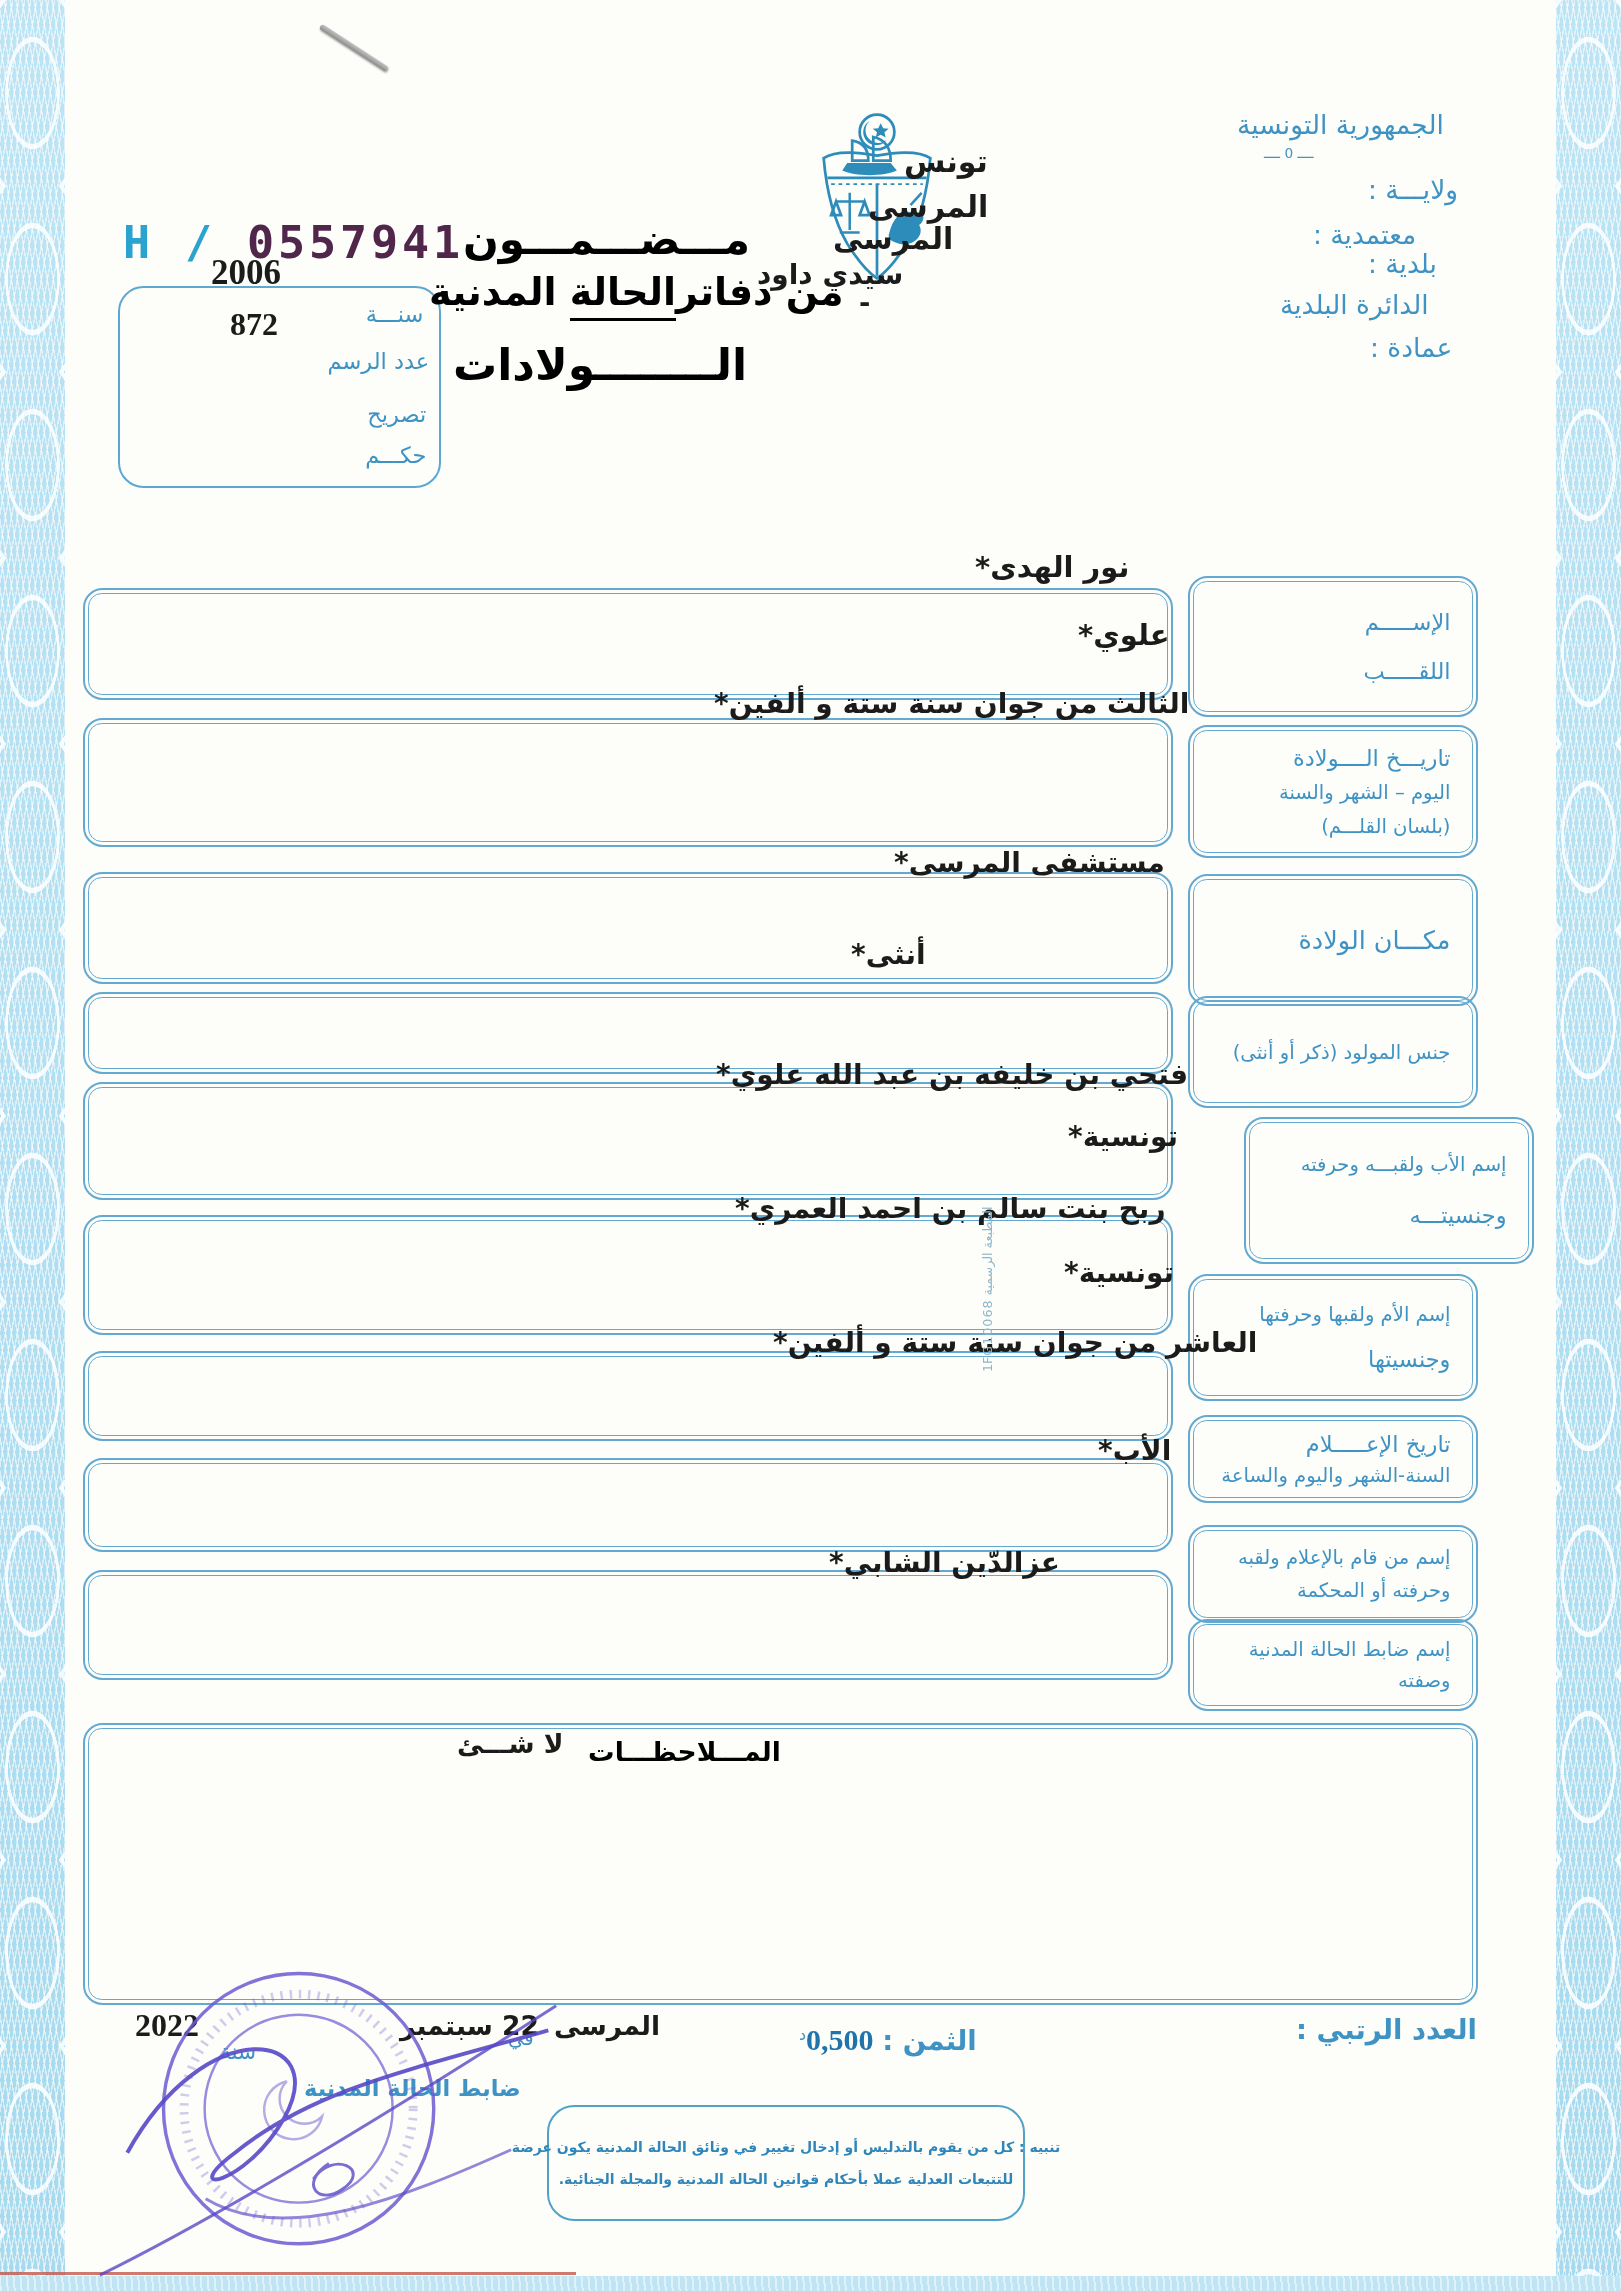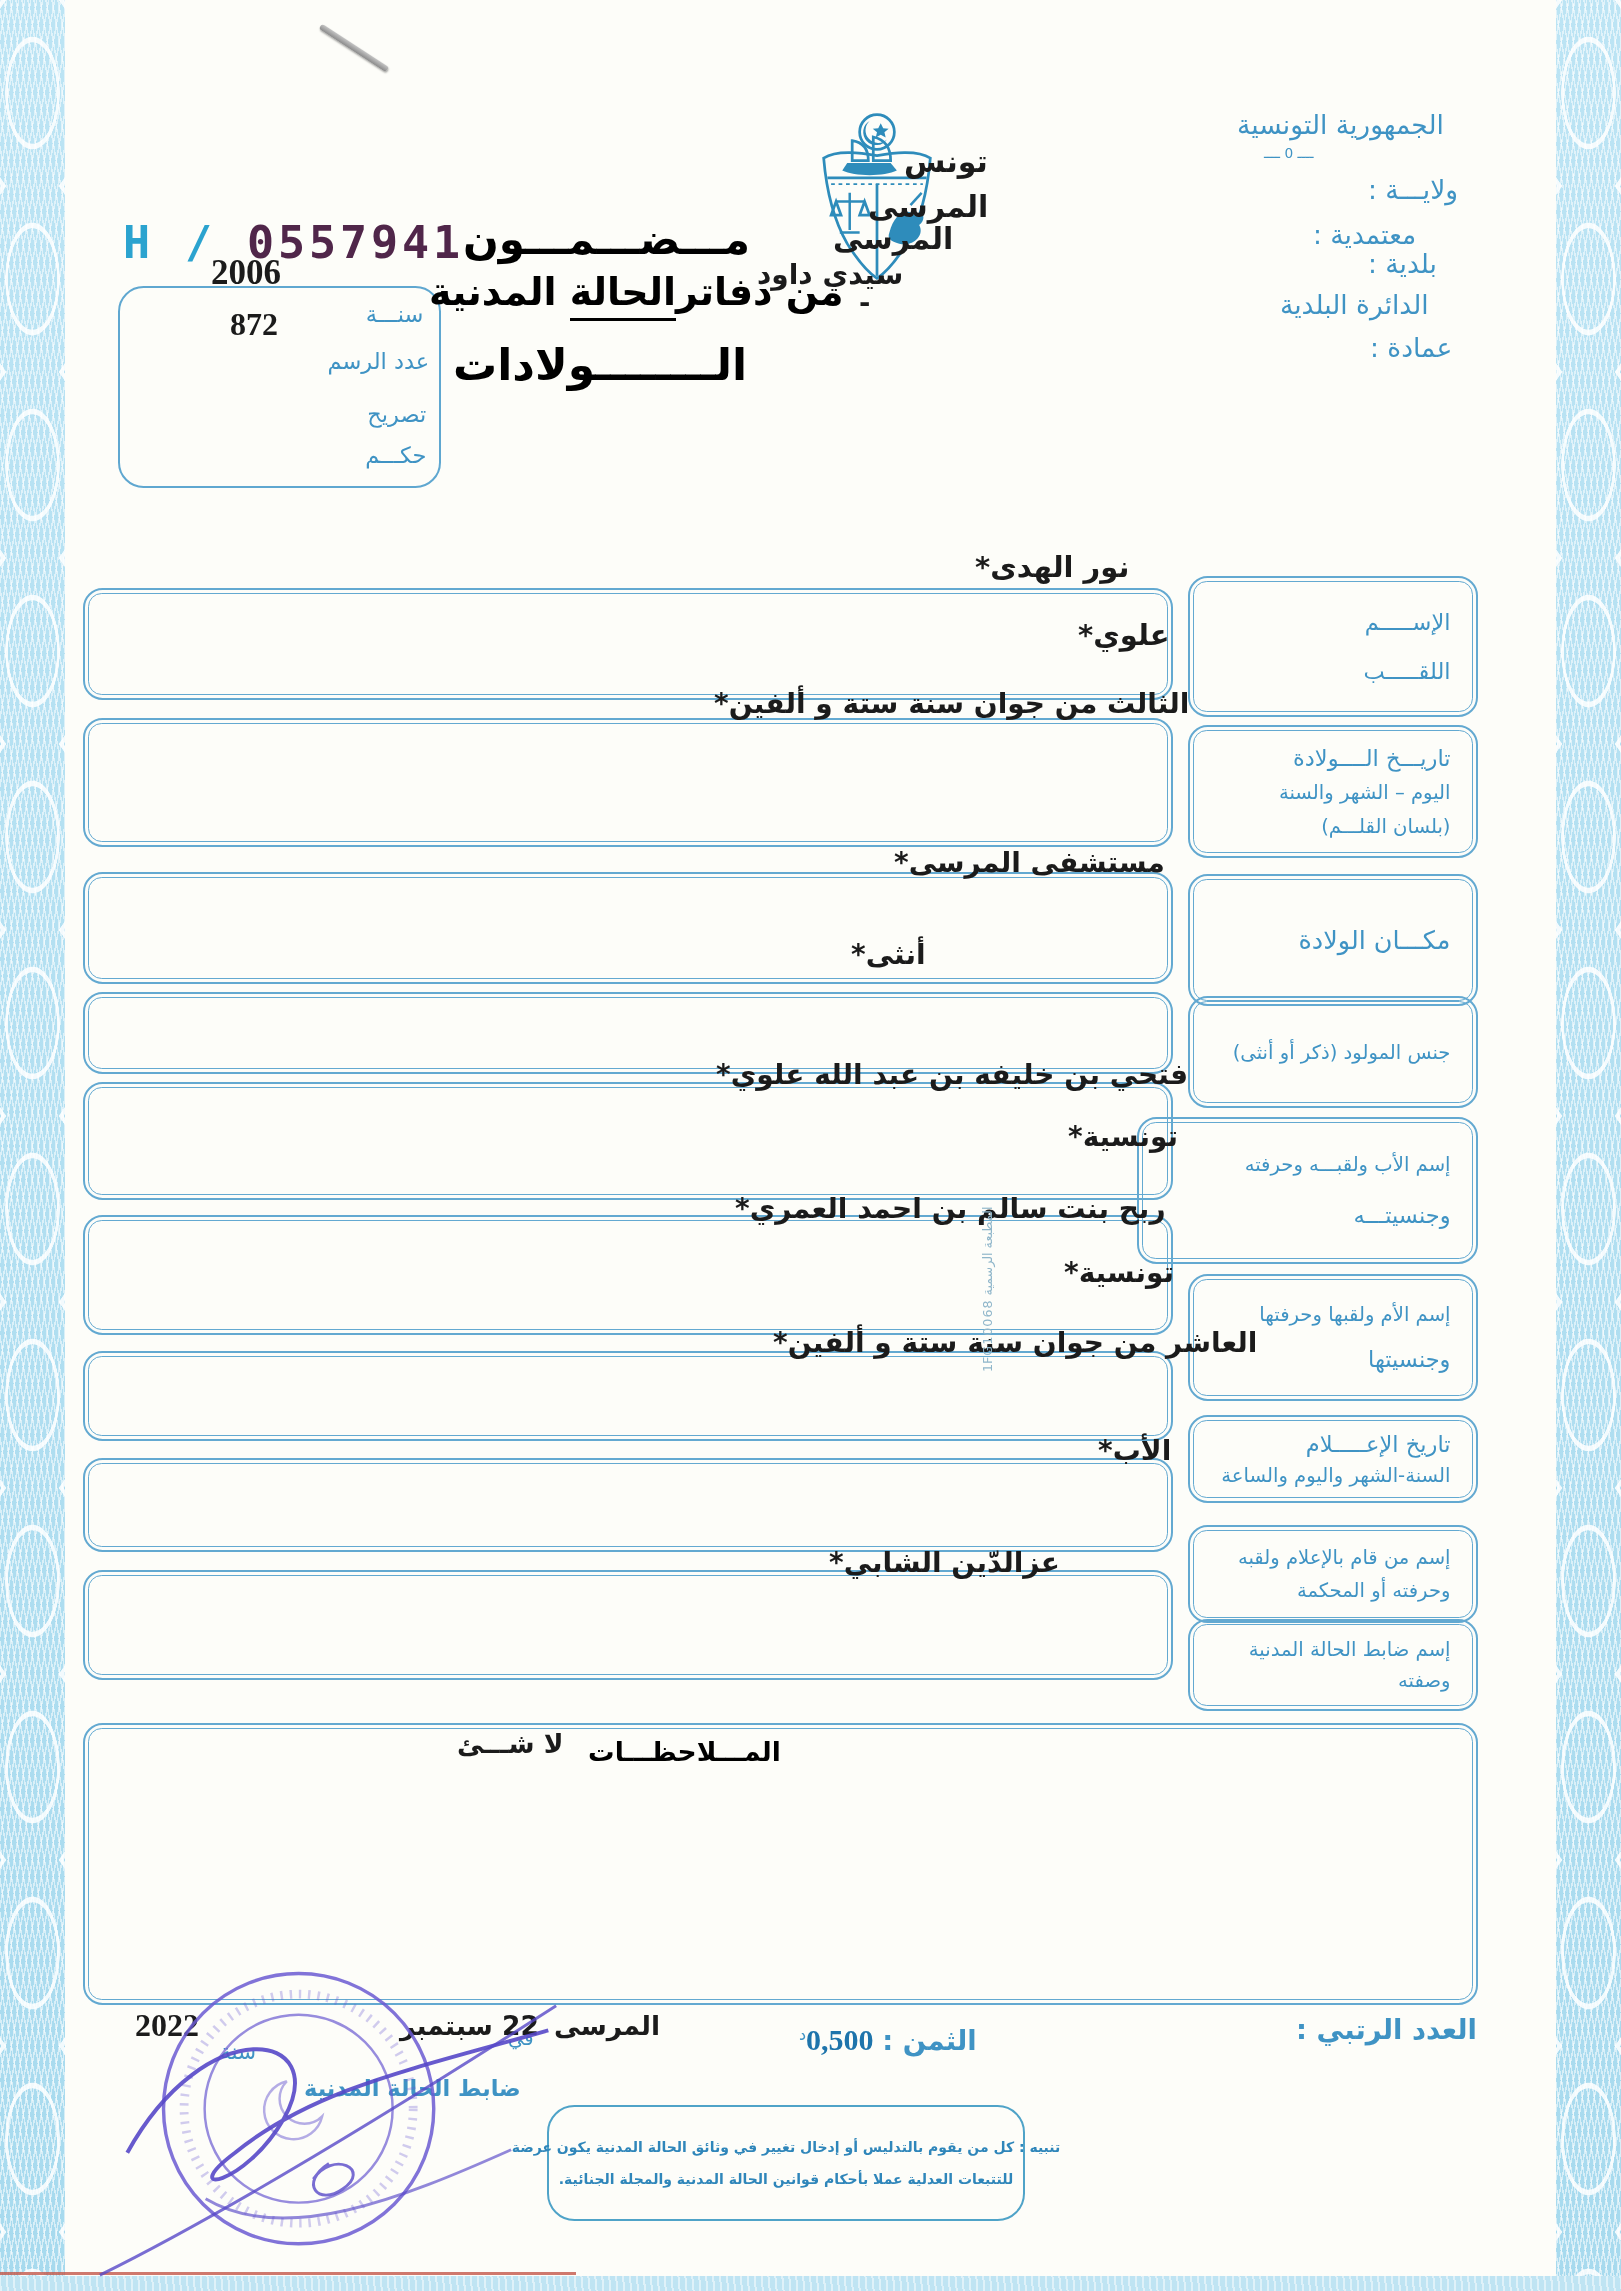--- a/index.html
+++ b/index.html
@@ -132,21 +132,21 @@
     <span class="lbl">تاريـــخ الــــولادة</span>
     <span class="lbl sm">اليوم – الشهر والسنة</span>
     <span class="lbl sm">(بلسان القلـــم)</span>
   </div>
   <div class="dbx lblbox center" style="left:1188px;top:874px;width:290px;height:132px;">
     <span class="lbl" style="font-size:25.5px;">مكـــان الولادة</span>
   </div>
   <div class="dbx lblbox center" style="left:1188px;top:996px;width:290px;height:112px;">
     <span class="lbl sm">جنس المولود (ذكر أو أنثى)</span>
   </div>
-  <div class="dbx lblbox" style="left:1137px;top:1117px;width:341px;height:147px;">
+  <div class="dbx lblbox" style="left:1244px;top:1117px;width:290px;height:147px;">
     <span class="lbl sm">إسم الأب ولقبـــه وحرفته</span>
     <span class="lbl">وجنسيتـــه</span>
   </div>
   <div class="dbx lblbox" style="left:1188px;top:1274px;width:290px;height:127px;">
     <span class="lbl sm">إسم الأم ولقبها وحرفتها</span>
     <span class="lbl">وجنسيتها</span>
   </div>
   <div class="dbx lblbox" style="left:1188px;top:1415px;width:290px;height:88px;">
     <span class="lbl">تاريخ الإعـــــلام</span>
     <span class="lbl sm">السنة-الشهر واليوم والساعة</span>

